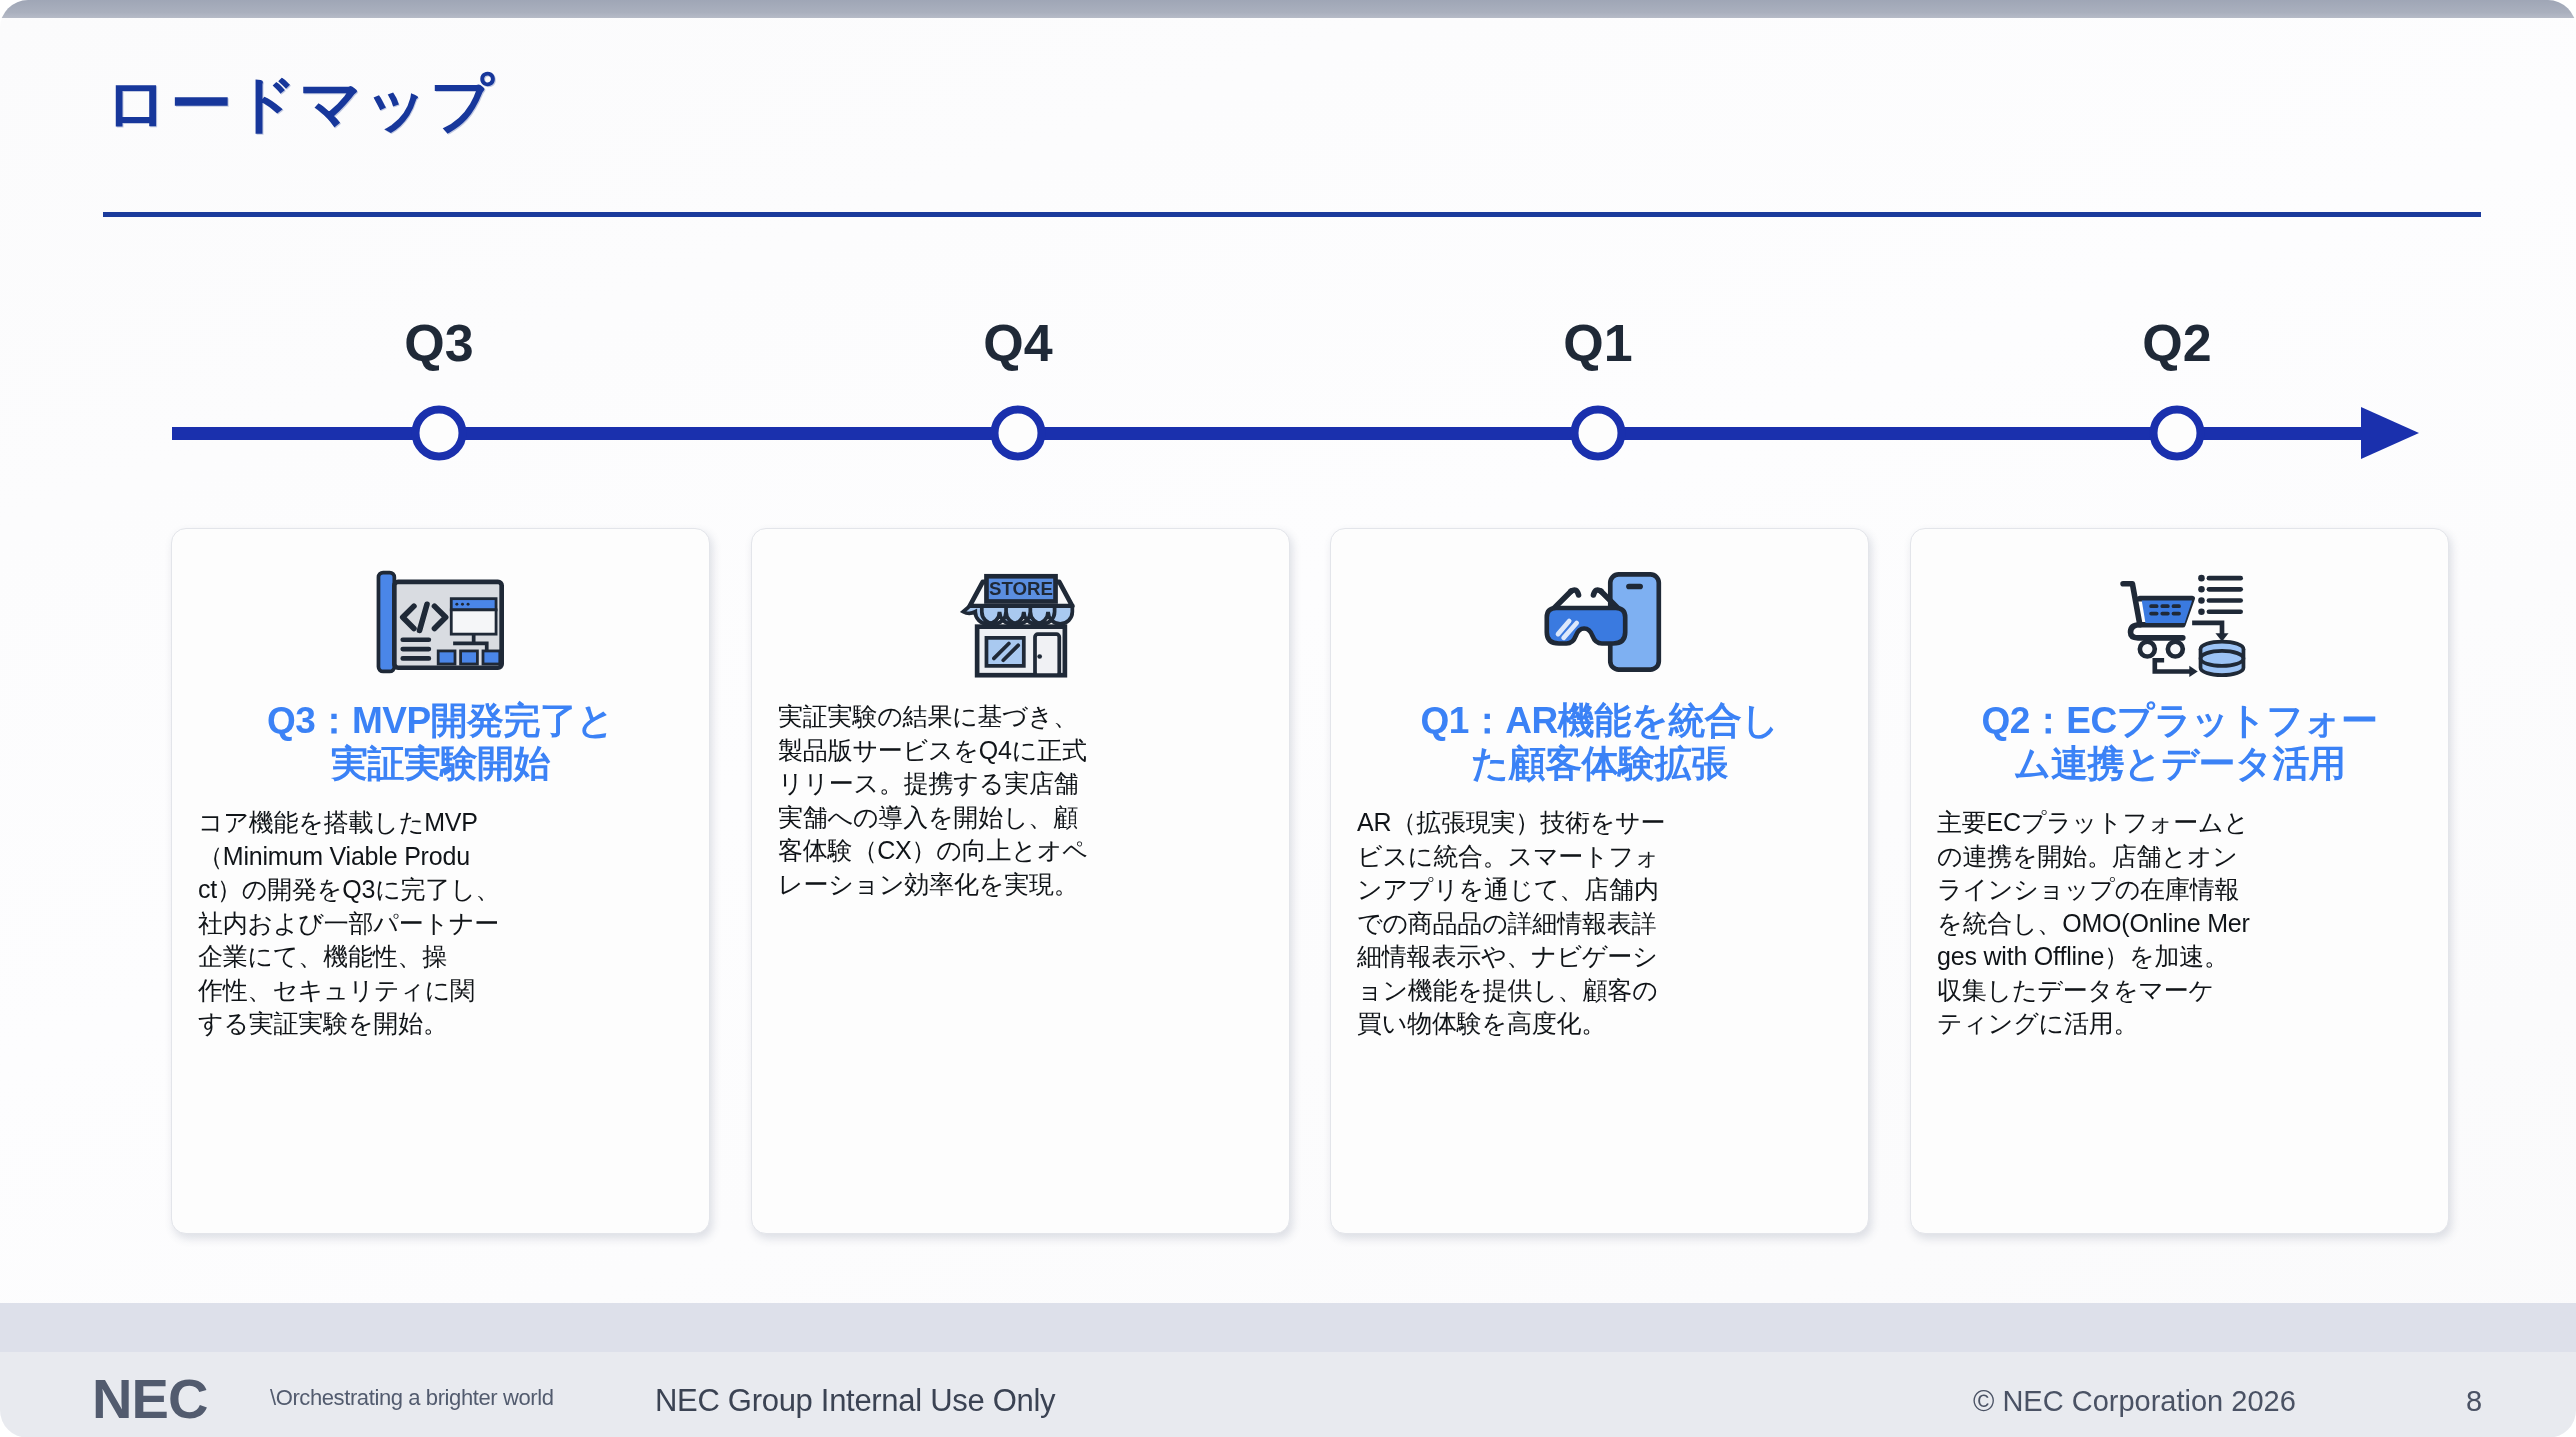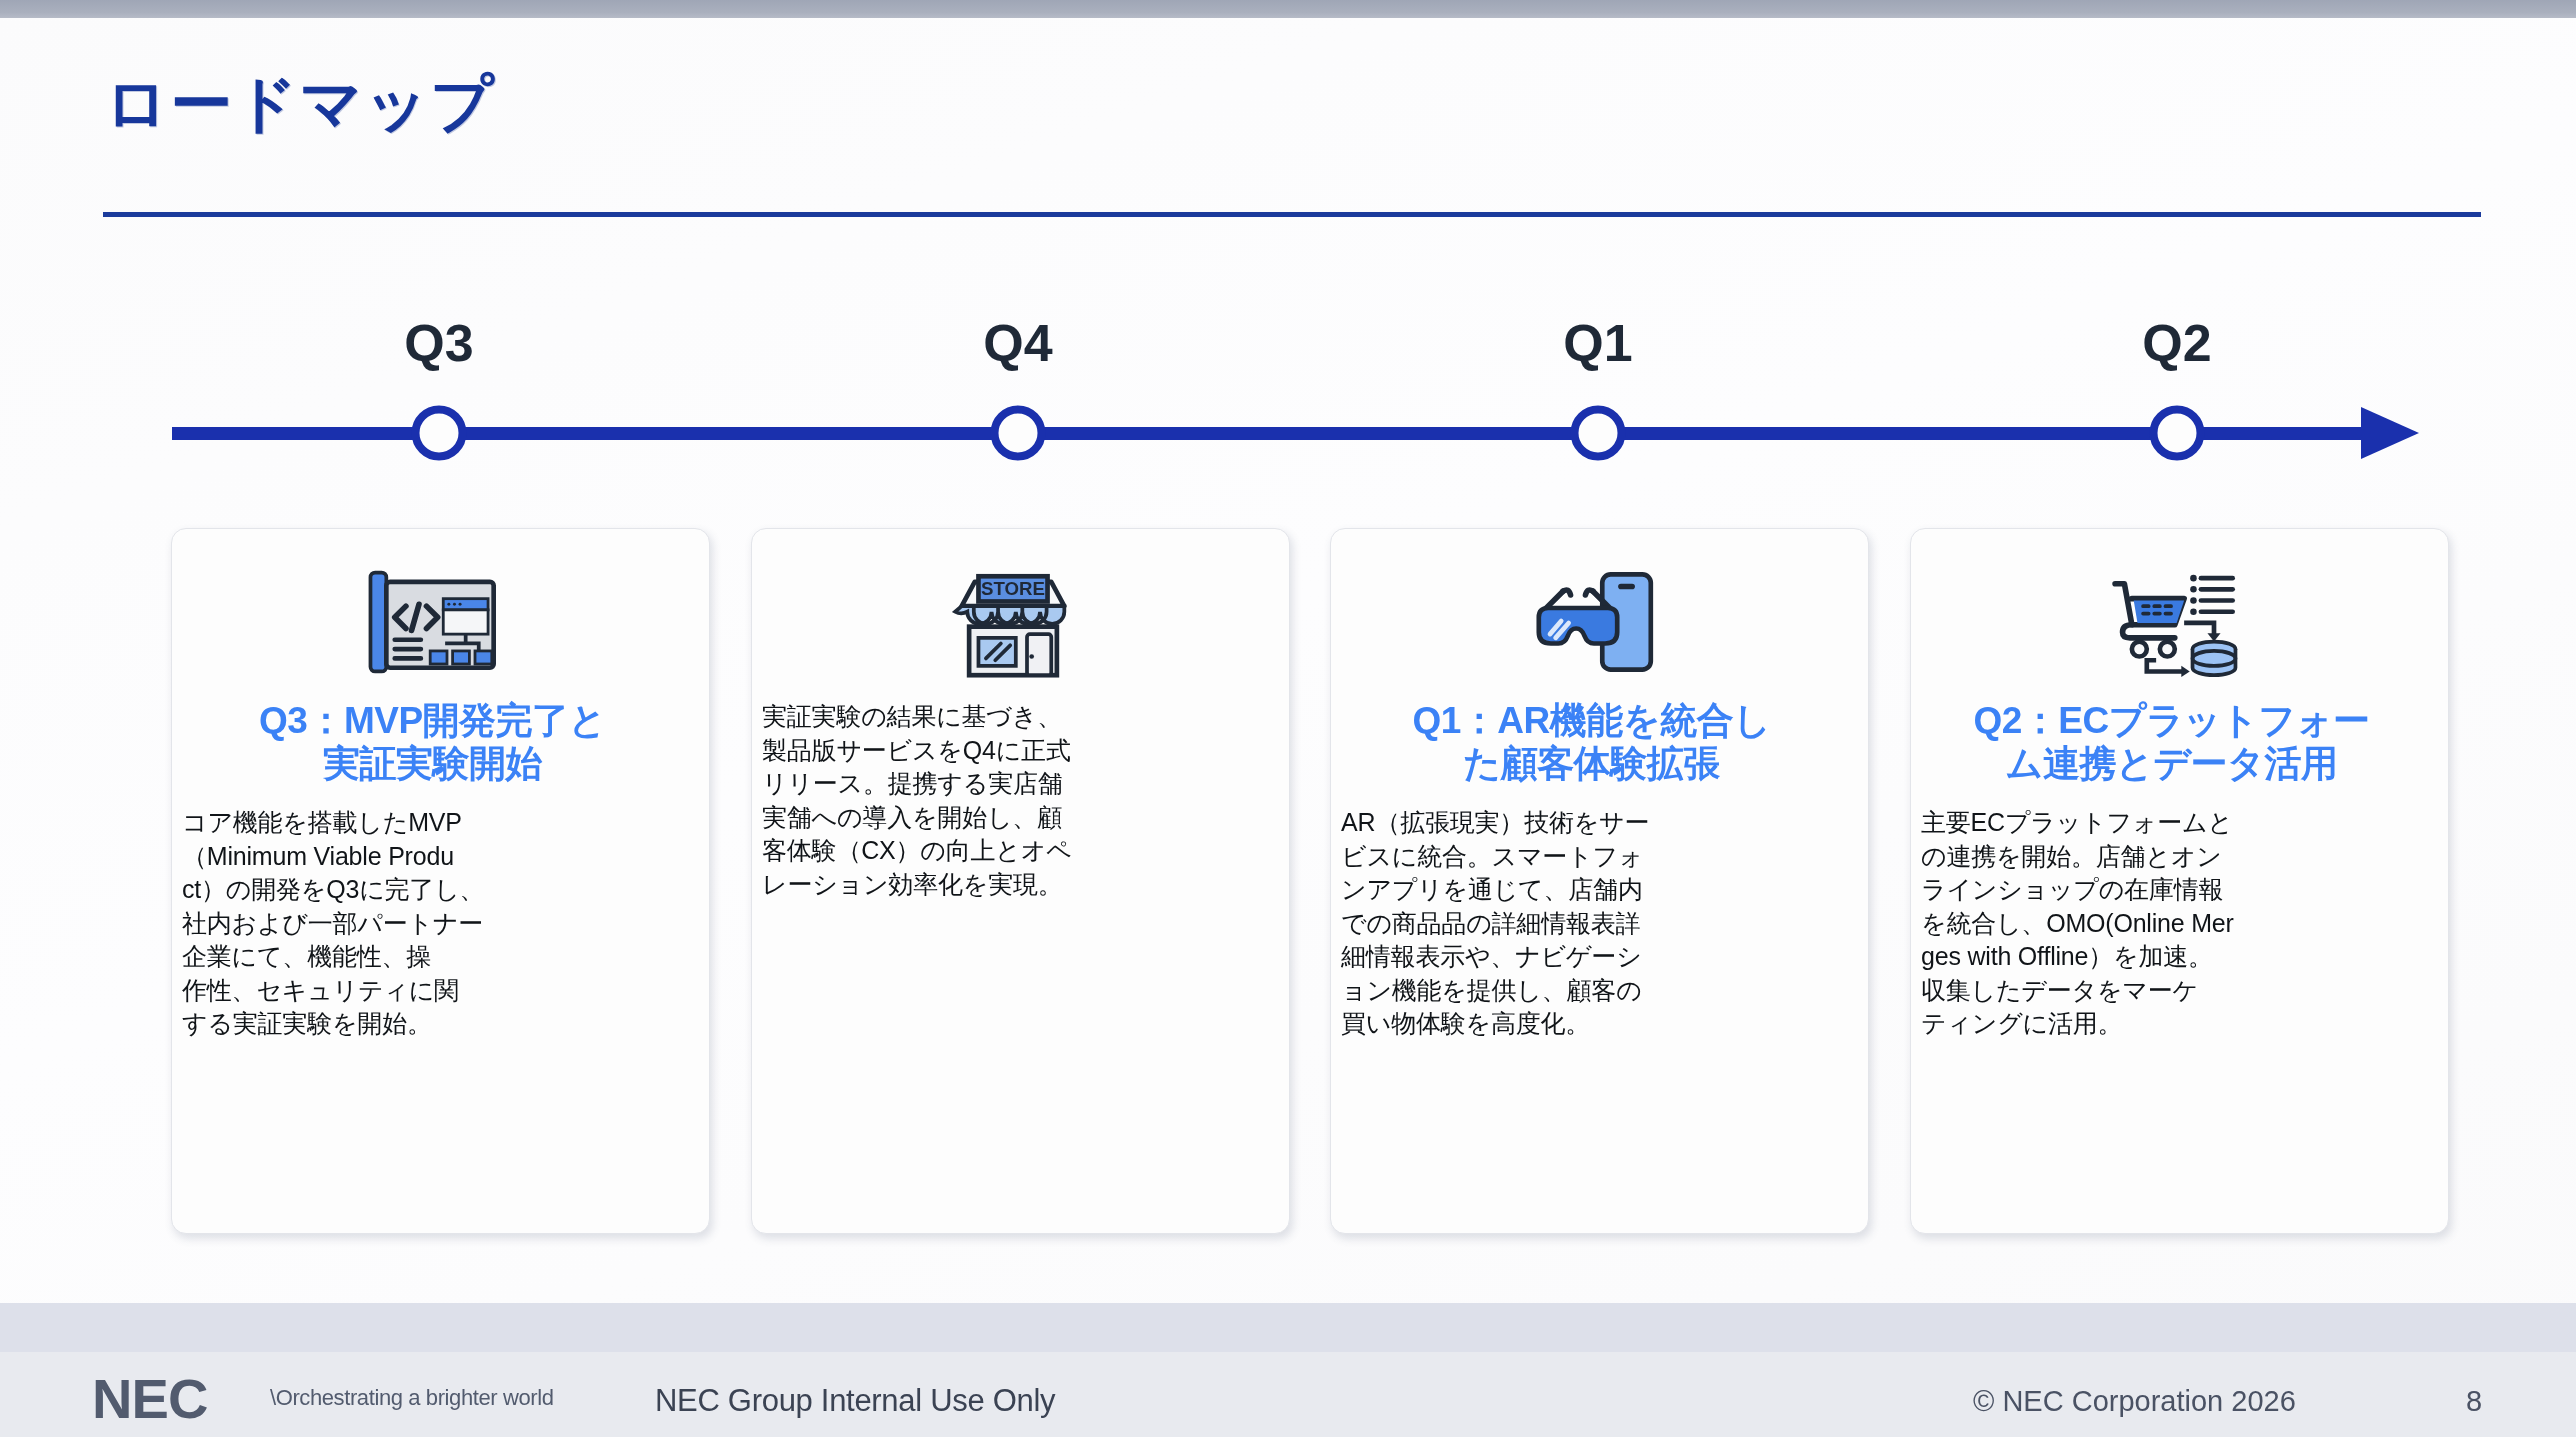--- a/index.html
+++ b/index.html
@@ -10,20 +10,21 @@
   body {
     font-family: "Liberation Sans", "DejaVu Sans", sans-serif;
     -webkit-font-smoothing: antialiased;
   }
   .slide {
     position: relative;
     width: 2576px;
     height: 1438px;
     background: linear-gradient(160deg, #fbfbfc 0%, #fdfdfe 45%, #fafafb 100%);
     overflow: hidden;
+    border-radius: 28px;
   }
 
   
   .topbar {
     position: absolute;
     left: 0; top: 0;
     width: 2576px;
     height: 18px;
     background: linear-gradient(180deg, #9fa6b6 0%, #aab0be 70%, #b6bbc7 100%);
   }
@@ -105,21 +106,21 @@
   .card {
     position: absolute;
     top: 0;
     width: 539px;
     height: 706px;
     background: #fdfdfd;
     border: 0.9px solid #e3e5ea;
     border-radius: 15px;
     box-shadow: 2.8px 4.7px 8.4px rgba(70,80,110,0.16);
     box-sizing: border-box;
-    padding: 32px 26px 19px 10px;
+    padding: 32px 26px 19px 26px;
     display: flex;
     flex-direction: column;
     align-items: center;
     overflow: hidden;
   }
   .card-icon {
     width: 168px;
     height: 122px;
     display: flex;
     align-items: center;

